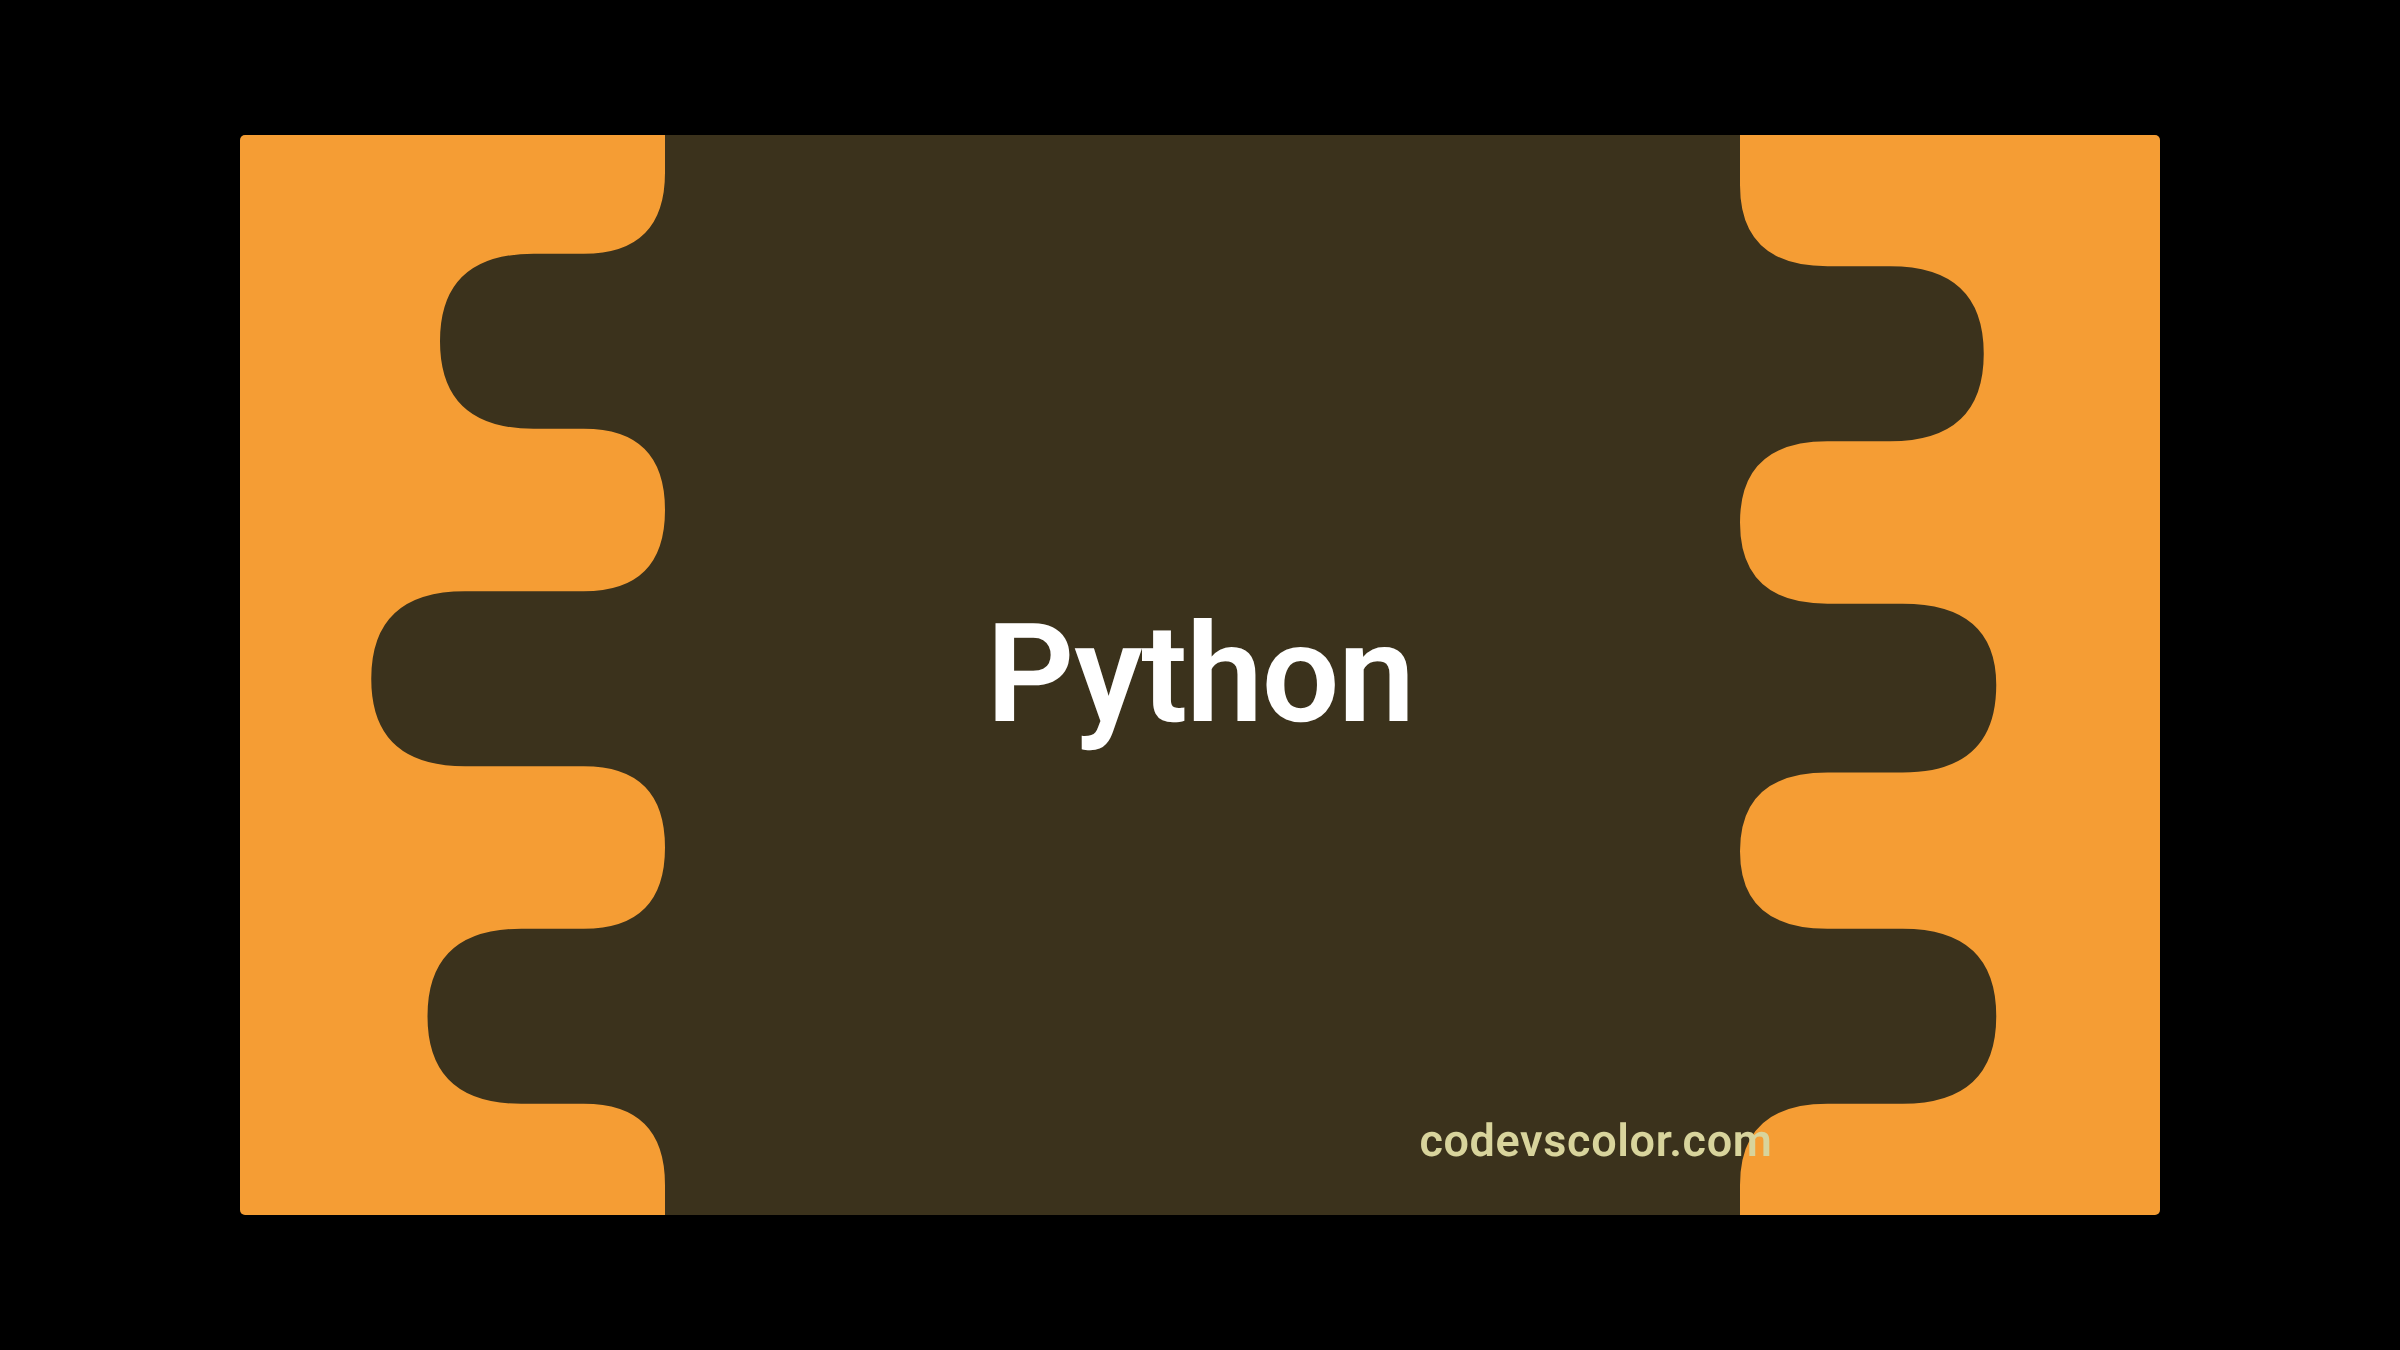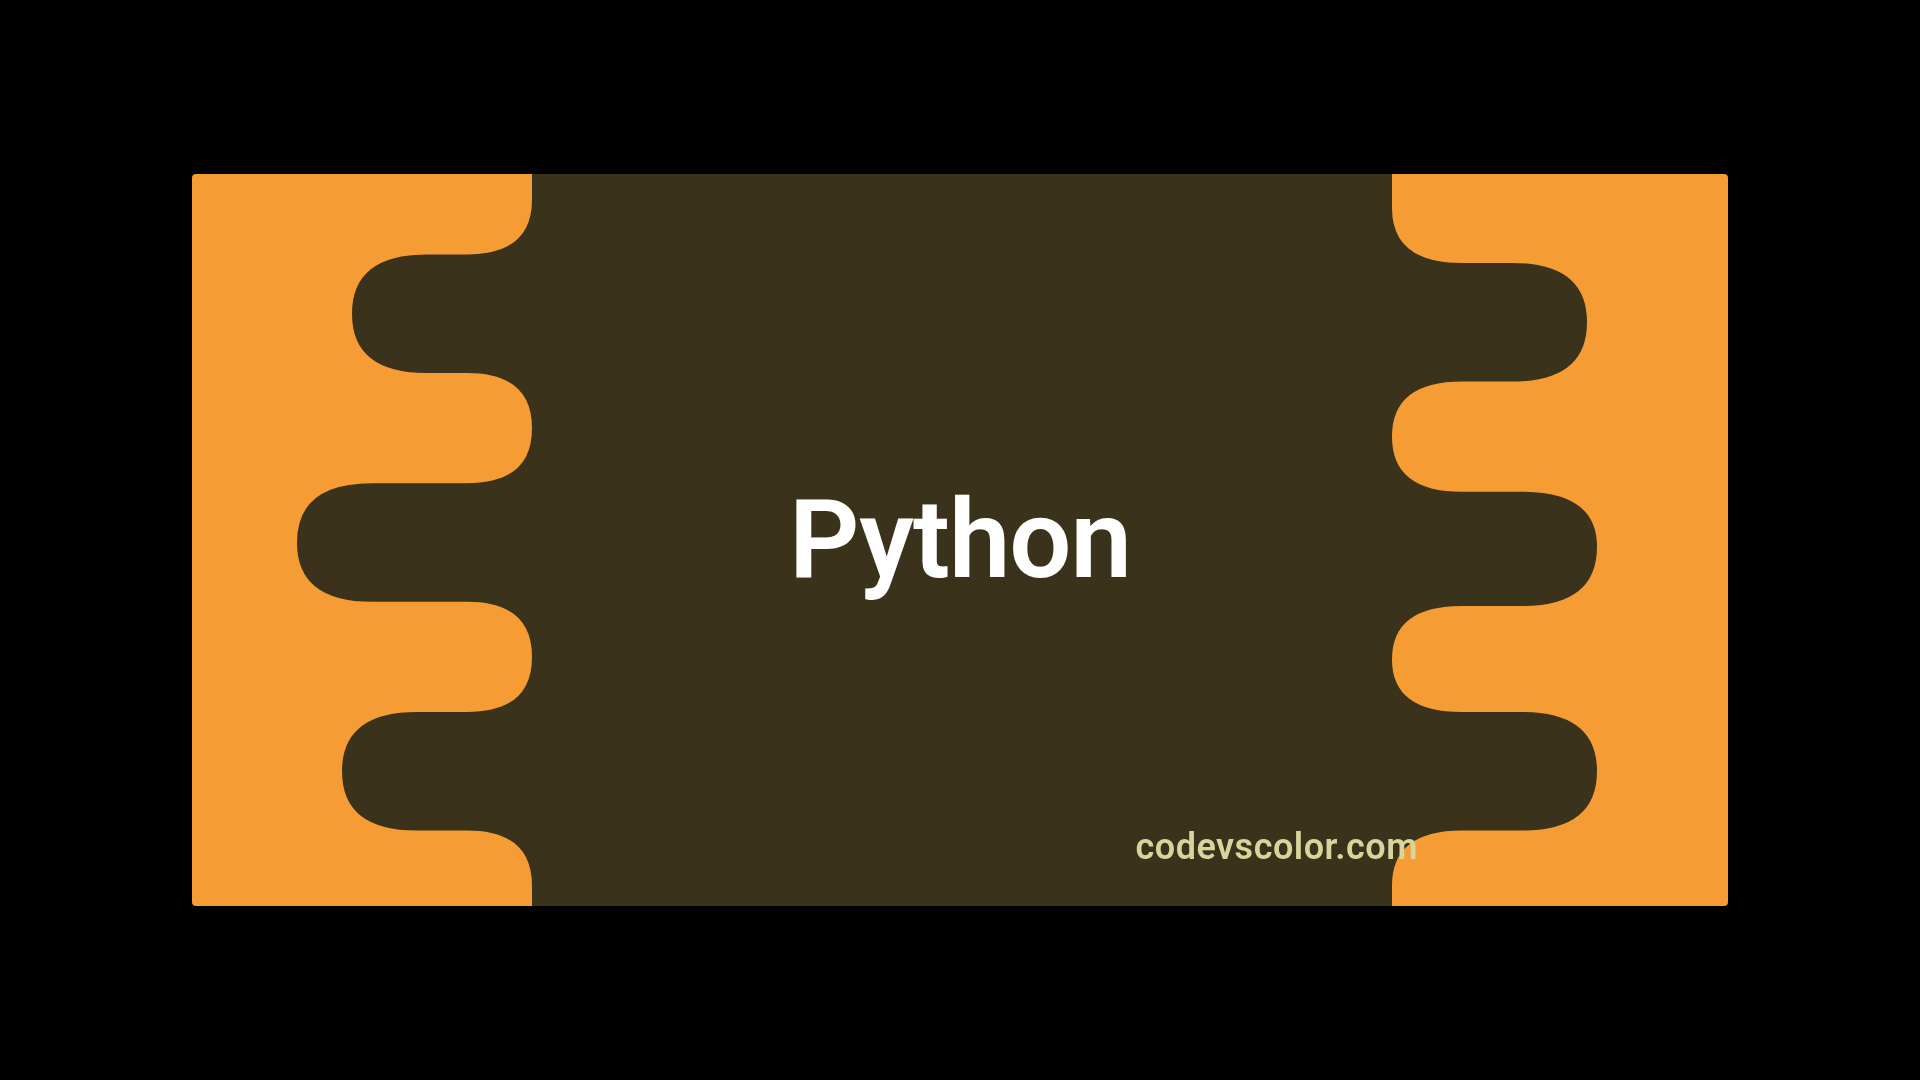--- a/index.html
+++ b/index.html
@@ -11,21 +11,21 @@
       width: 1920px;
       height: 1080px;
       background: #000;
       display: flex;
       align-items: center;
       justify-content: center;
       font-family: -apple-system, BlinkMacSystemFont, 'Segoe UI', Roboto, Helvetica, Arial, sans-serif;
     }
     .card {
       width: 1536px;
-      height: 732px;
+      height: 864px;
       position: relative;
       overflow: hidden;
       border-radius: 4px;
     }
     .bg-orange {
       position: absolute;
       inset: 0;
       background: #f59d34;
     }
     .blob {

